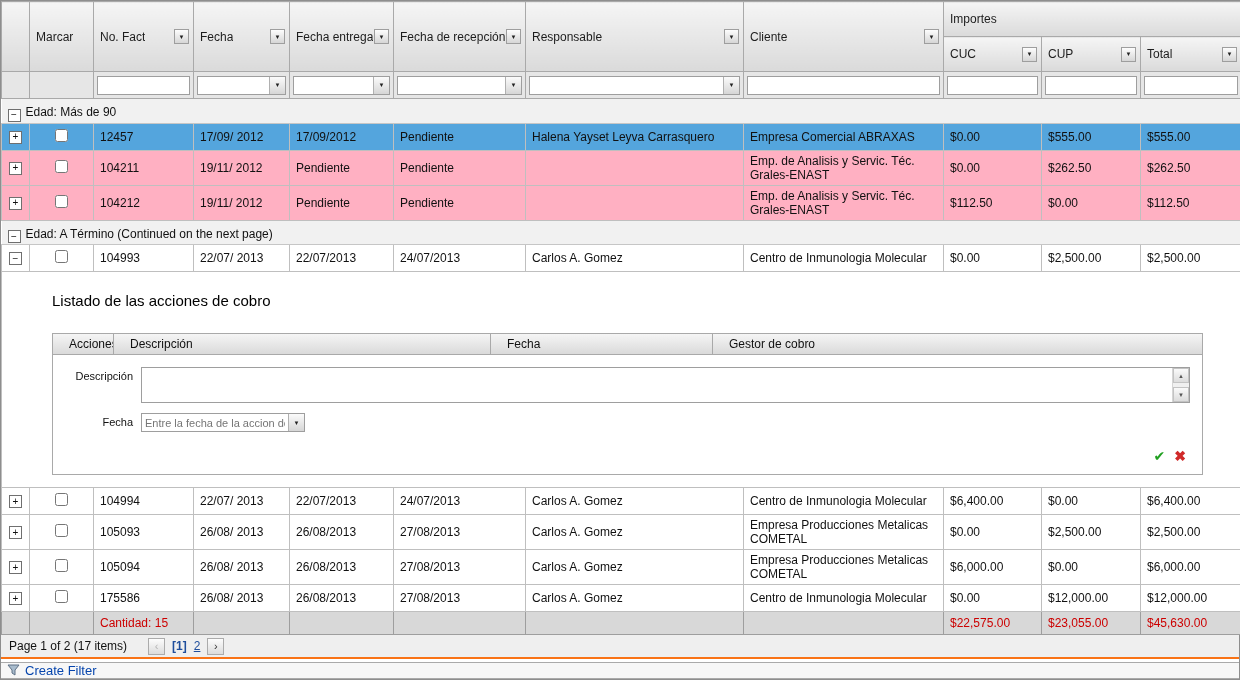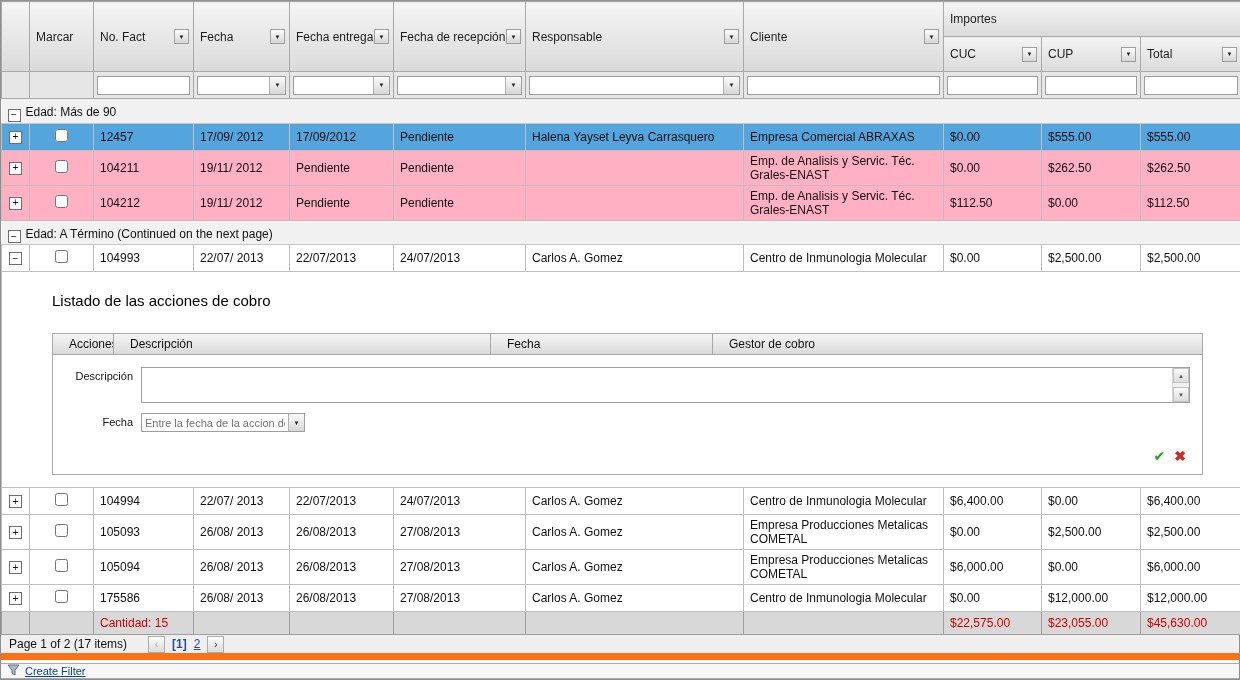--- a/index.html
+++ b/index.html
@@ -46,30 +46,30 @@
   .scrollrail{width:17px;flex:0 0 17px;display:flex;flex-direction:column;justify-content:space-between;background:#f0f0f0;border-left:1px solid #d5d5d5}
   .sarr{height:15px;display:flex;align-items:center;justify-content:center;font-size:6px;color:#555;background:linear-gradient(#fafafa,#dcdcdc);border:1px solid #c3c3c3;cursor:pointer}
   .fcombo{width:164px}
   .factions{display:flex;justify-content:flex-end;align-items:center;gap:9px;margin:16px 4px 2px 0}
   .okbtn{color:#21a021;font-size:14px;cursor:pointer}
   .nobtn{color:#d02a2a;font-size:14px;font-weight:bold;cursor:pointer}
 
   .srow td{background:#d8d8d8;border-color:#9e9e9e;height:23px;padding:2px 6px;color:#cc0000}
   .srow .cant{text-align:left;white-space:nowrap}
 
-  .pager{height:34px;display:flex;align-items:center;padding:0 8px;background:#efefef;border-bottom:7px solid #f97316;gap:7px}
+  .pager{height:34px;display:flex;align-items:center;padding:0 8px;background:#efefef;border-bottom:2px solid #f97316;gap:7px}
   .pstatus{margin-right:14px}
   .pbtn{width:17px;height:17px;border:1px solid #ababab;background:linear-gradient(#fcfcfc,#dcdcdc);display:inline-flex;align-items:center;justify-content:center;font-size:11px;color:#333;cursor:pointer}
   .pbtn.disabled{color:#b5b5b5}
   .pcur{font-weight:bold;color:#1f4e9c}
   .plink{color:#1f4e9c;text-decoration:underline;cursor:pointer}
 
   .spacer{height:4px;background:#fff}
   .filterbar{height:23px;border-top:1px solid #aaa;border-bottom:1px solid #aaa;background:#f7f7f7;display:flex;align-items:center;padding:0 6px;gap:5px}
-  .flink{color:#0645ad;text-decoration:underline;font-size:11px;cursor:pointer}
+  .flink{color:#0645ad;font-size:13px;cursor:pointer}
   .ficon{display:inline-flex;align-items:center}
   .fill{flex:1;background:#fff}
   input[type=checkbox]{width:13px;height:13px;cursor:pointer}
 </style>
 </head>
 <body>
 
 <div class="container">
 
 <table class="grid">

